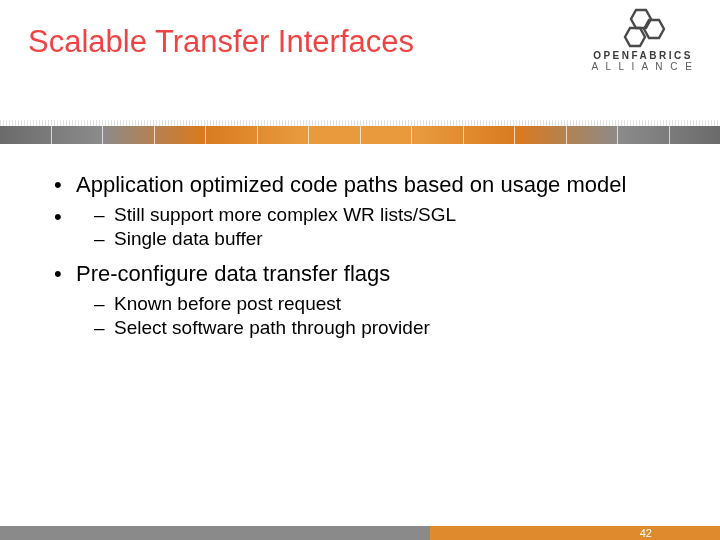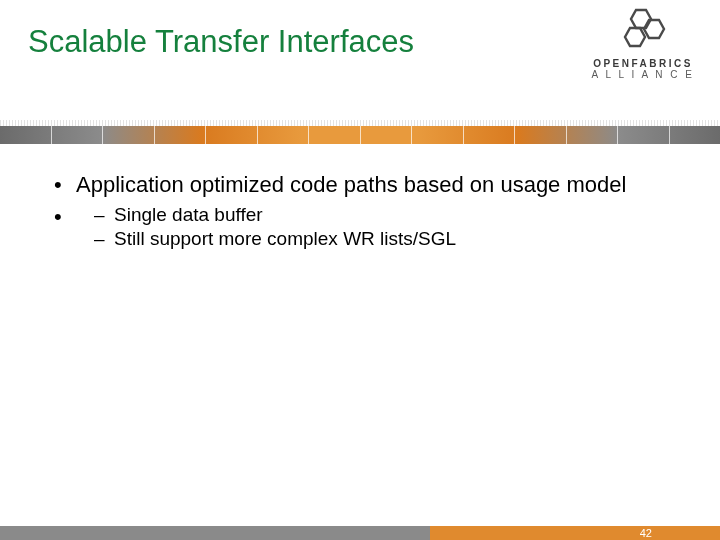--- a/index.html
+++ b/index.html
@@ -19,37 +19,37 @@
     box-sizing: border-box;
   }
   .header {
     position: relative;
     height: 94px;
     padding: 24px 0 0 28px;
   }
   .title {
     font-size: 31px;
     font-weight: 400;
-    color: #15803d;
+    color: #ef4444;
     letter-spacing: 0px;
   }
   .logo {
     position: absolute;
     right: 12px;
     top: 8px;
     width: 130px;
     text-align: center;
   }
   .logo svg { display: block; margin: 0 auto; }
   .logo-text {
     font-size: 10px;
     letter-spacing: 2.5px;
     color: #5a5a5a;
     font-weight: 400;
-    margin-top: 8px;
+    margin-top: 0;
   }
   .logo-text .bold { color: #3a3a3a; font-weight: 700; }
   .rule-dashes {
     height: 6px;
     margin-top: 2px;
     background: repeating-linear-gradient(
       to right,
       #c5c5c5 0 1px,
       transparent 1px 3px
     );
@@ -171,22 +171,29 @@
       <div class="seg"></div>
   </div>
 
   <div class="content">
     <ul class="top">
       <li>
         <span class="italic">Application</span><span> optimized code paths based on usage model</span>
       </li>
       <li>
         <ul class="sub">
+          <li>Still support more complex WR lists/SGL</li>
           <li>Single data buffer</li>
-          <li>Still support more complex WR lists/SGL</li>
+        </ul>
+      </li>
+      <li>
+        <span>Pre-configure data transfer flags</span>
+        <ul class="sub">
+          <li>Known before post request</li>
+          <li>Select software path through provider</li>
         </ul>
       </li>
     </ul>
   </div>
 
   <div class="page-num">42</div>
   <div class="footer-bar">
     <div class="grey"></div>
     <div class="orange"></div>
   </div>

